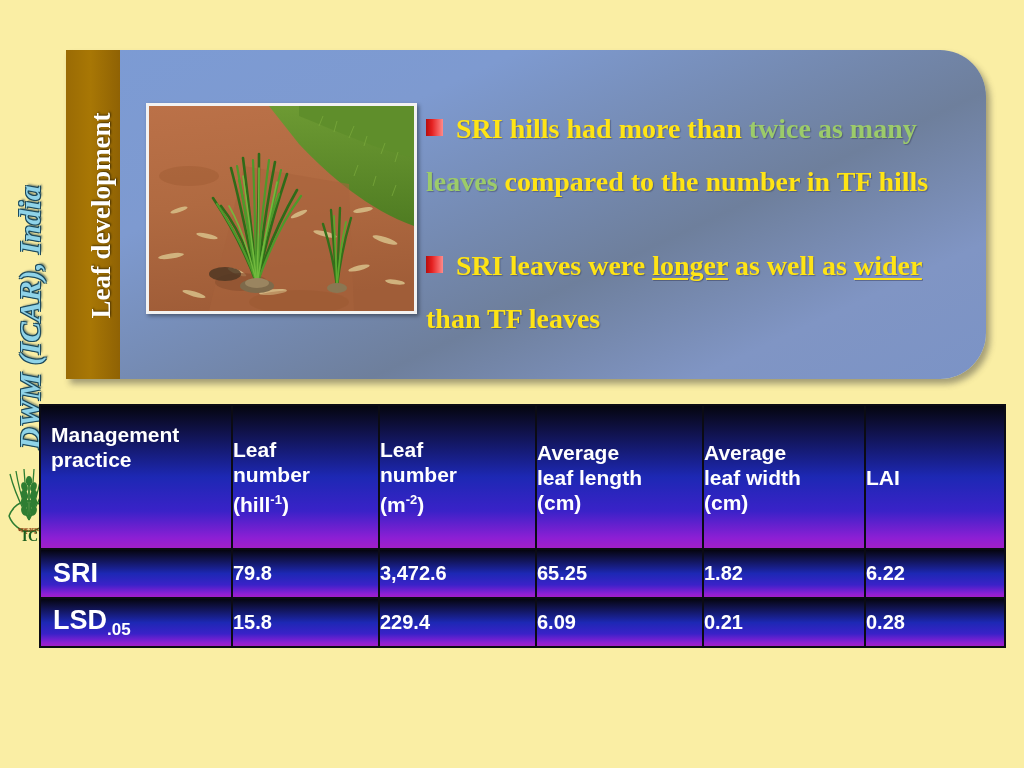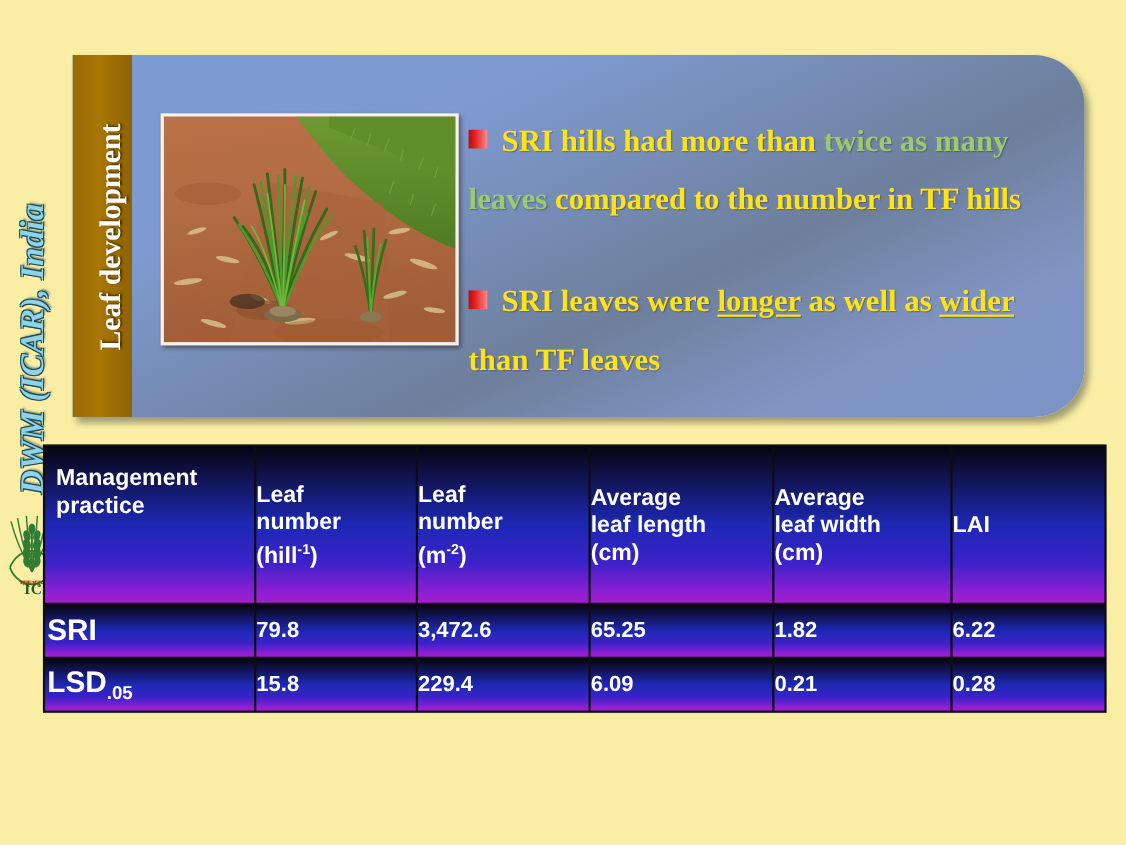--- a/index.html
+++ b/index.html
@@ -133,21 +133,21 @@
   }
   .bullet-block {
     position: relative;
     font-family: "Liberation Serif", serif;
     font-weight: bold;
     font-size: 28px;
     line-height: 53px;
     color: #ffe415;
     text-shadow: 1px 1px 1px rgba(30,30,60,.35);
   }
-  .bullet-block.second { margin-top: 40px; }
+  .bullet-block.second { margin-top: 31px; }
   .bullet-marker {
     display: inline-block;
     width: 17px;
     height: 17px;
     margin-right: 13px;
     vertical-align: 2px;
     background: linear-gradient(90deg, #b60d0d 0%, #e52121 35%, #ff8a8a 100%);
   }
   .hl-green { color: #9ccb6a; }
   .underlined { text-decoration: underline; text-underline-offset: 3px; }
@@ -180,21 +180,21 @@
   }
   #data-table thead th.left-head {
     text-align: left;
     padding-left: 10px;
     vertical-align: top;
     padding-top: 16px;
   }
   #data-table tbody td { height: 47px; font-size: 20px; }
   #data-table tbody td.row-label {
     text-align: left;
-    padding-left: 2px;
+    padding-left: 12px;
     font-size: 27px;
   }
   #data-table tbody td.row-label sub {
     font-size: 17px;
     vertical-align: -6px;
   }
   .col-1 { width: 190px; }
   .col-2 { width: 145px; }
   .col-3 { width: 155px; }
   .col-4 { width: 165px; }

